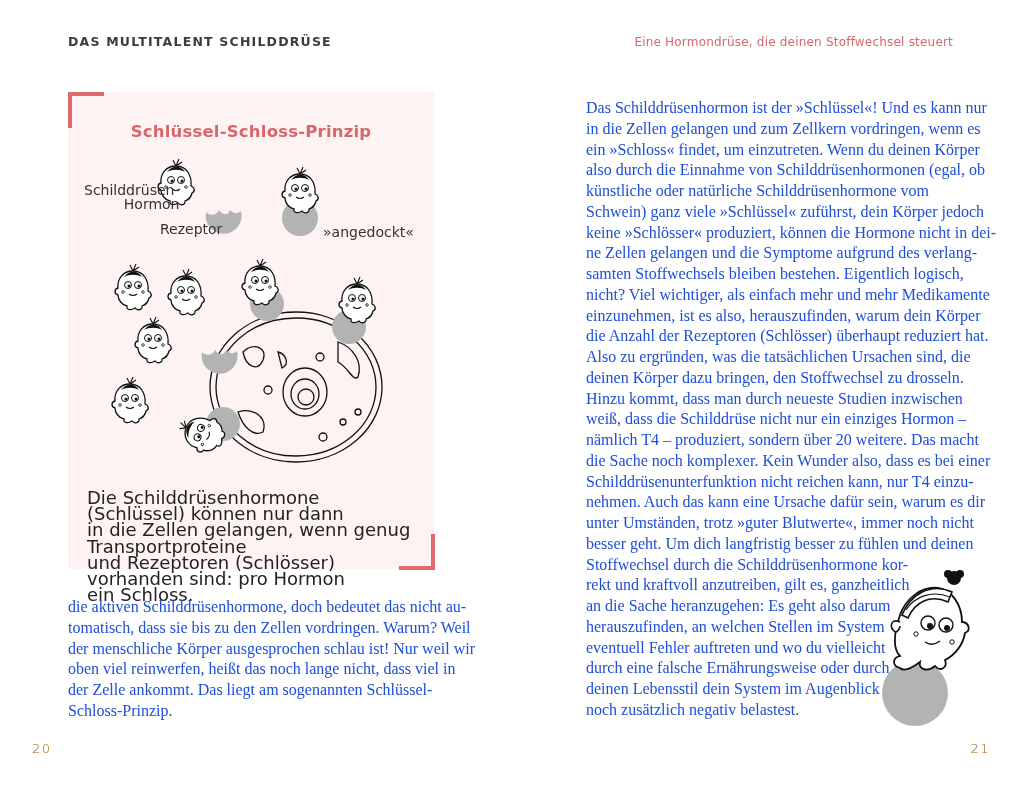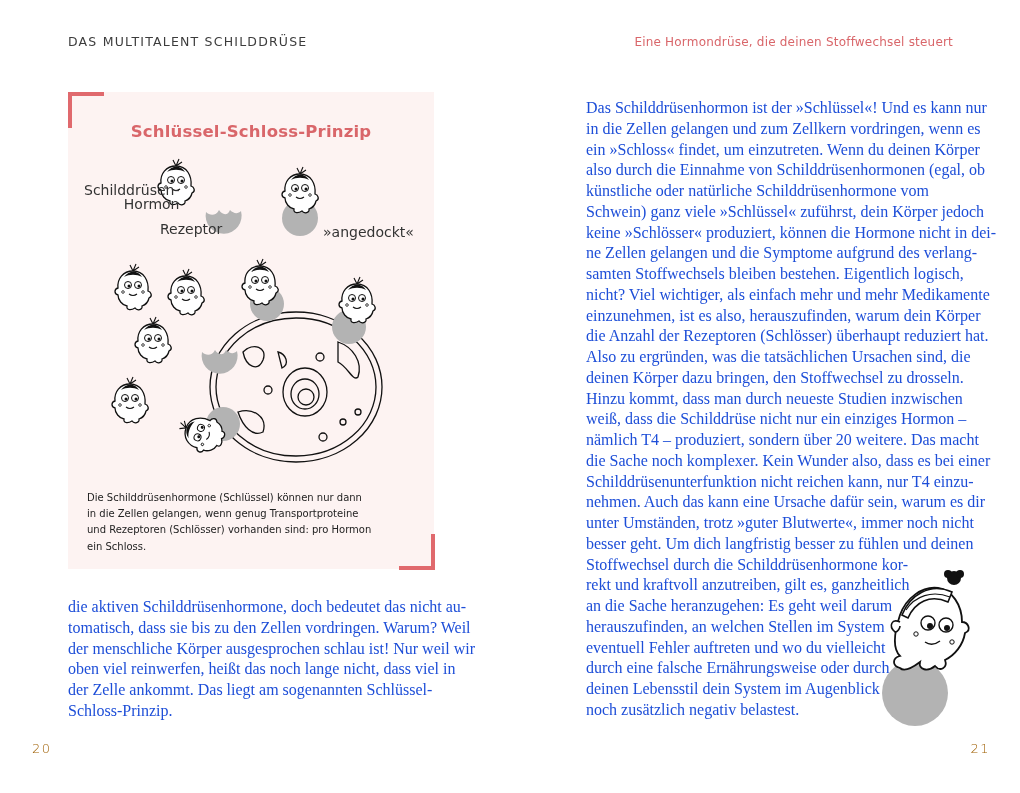--- a/index.html
+++ b/index.html
@@ -1,28 +1,28 @@
 <!DOCTYPE html>
 <html><head>
 <meta charset="utf-8">
 <style>
   html, body { margin: 0; padding: 0; background: #ffffff; }
   body { width: 1020px; height: 793px; position: relative; overflow: hidden; font-family: "Liberation Serif", serif; color: #2a2a2a; }
-  .running-head-left { position: absolute; left: 68px; top: 34px; font-family: "DejaVu Sans", sans-serif; font-size: 12.5px; letter-spacing: 1.2px; color: #3c3c3c; font-weight: 400; }
+  .running-head-left { position: absolute; left: 68px; top: 34px; font-family: "DejaVu Sans", sans-serif; font-size: 12.5px; letter-spacing: 1.2px; color: #3c3c3c; font-weight: 700; }
   .running-head-right { position: absolute; right: 67px; top: 35px; font-family: "DejaVu Sans", sans-serif; font-size: 12px; color: #d9666a; letter-spacing: 0.2px; }
   .page-num { position: absolute; top: 741px; font-family: "DejaVu Sans", sans-serif; font-size: 13px; color: #a16207; letter-spacing: 1.5px; font-weight: 300; }
   .page-num.left { left: 32px; }
   .page-num.right { right: 30px; }
 
   .infobox { position: absolute; left: 68px; top: 92px; width: 366px; height: 477px; background: #fdf3f2; }
   .corner-tl { position: absolute; left: 68px; top: 92px; width: 36px; height: 36px; border-left: 4px solid #e0696d; border-top: 4px solid #e0696d; box-sizing: border-box; }
   .corner-br { position: absolute; left: 399px; top: 534px; width: 36px; height: 36px; border-right: 4px solid #e0696d; border-bottom: 4px solid #e0696d; box-sizing: border-box; }
   .box-title { position: absolute; left: 68px; top: 122px; width: 366px; text-align: center; font-family: "DejaVu Sans", sans-serif; font-weight: bold; font-size: 16.5px; color: #d9666a; letter-spacing: 0.2px; }
   .fig-label { position: absolute; font-family: "DejaVu Sans", sans-serif; font-size: 14px; color: #333; line-height: 14px; }
-  .caption { position: absolute; left: 87px; top: 490px; width: 330px; font-family: "DejaVu Sans", sans-serif; font-size: 10px; line-height: 16.2px; color: #222; }
+  .caption { position: absolute; left: 87px; top: 490px; width: 330px; font-family: "DejaVu Sans", sans-serif; font-size: 18px; line-height: 16.2px; color: #222; }
   .figure-svg { position: absolute; left: 68px; top: 92px; }
 
   .body-text { position: absolute; font-size: 16px; line-height: 20.75px; color: #1d4ed8; }
   .body-text .ln { display: block; white-space: nowrap; }
   .left-text { left: 68px; top: 597px; width: 370px; }
   .right-text { left: 586px; top: 98px; width: 380px; }
   .mascot-svg { position: absolute; left: 870px; top: 560px; }
 </style>
 </head>
 <body>
@@ -162,21 +162,21 @@
   <span class="ln">Hinzu kommt, dass man durch neueste Studien inzwischen</span>
   <span class="ln">weiß, dass die Schilddrüse nicht nur ein einziges Hormon –</span>
   <span class="ln">nämlich T4 – produziert, sondern über 20 weitere. Das macht</span>
   <span class="ln">die Sache noch komplexer. Kein Wunder also, dass es bei einer</span>
   <span class="ln">Schilddrüsenunterfunktion nicht reichen kann, nur T4 einzu-</span>
   <span class="ln">nehmen. Auch das kann eine Ursache dafür sein, warum es dir</span>
   <span class="ln">unter Umständen, trotz »guter Blutwerte«, immer noch nicht</span>
   <span class="ln">besser geht. Um dich langfristig besser zu fühlen und deinen</span>
   <span class="ln">Stoffwechsel durch die Schilddrüsenhormone kor-</span>
   <span class="ln">rekt und kraftvoll anzutreiben, gilt es, ganzheitlich</span>
-  <span class="ln">an die Sache heranzugehen: Es geht weil darum</span>
+  <span class="ln">an die Sache heranzugehen: Es geht also darum</span>
   <span class="ln">herauszufinden, an welchen Stellen im System</span>
   <span class="ln">eventuell Fehler auftreten und wo du vielleicht</span>
   <span class="ln">durch eine falsche Ernährungsweise oder durch</span>
   <span class="ln">deinen Lebensstil dein System im Augenblick</span>
   <span class="ln">noch zusätzlich negativ belastest.</span>
 </div>
 
 <svg class="mascot-svg" width="110" height="175" viewBox="0 0 110 175">
   <circle cx="45" cy="133" r="33" fill="#b3b3b3"></circle>
   <g>

